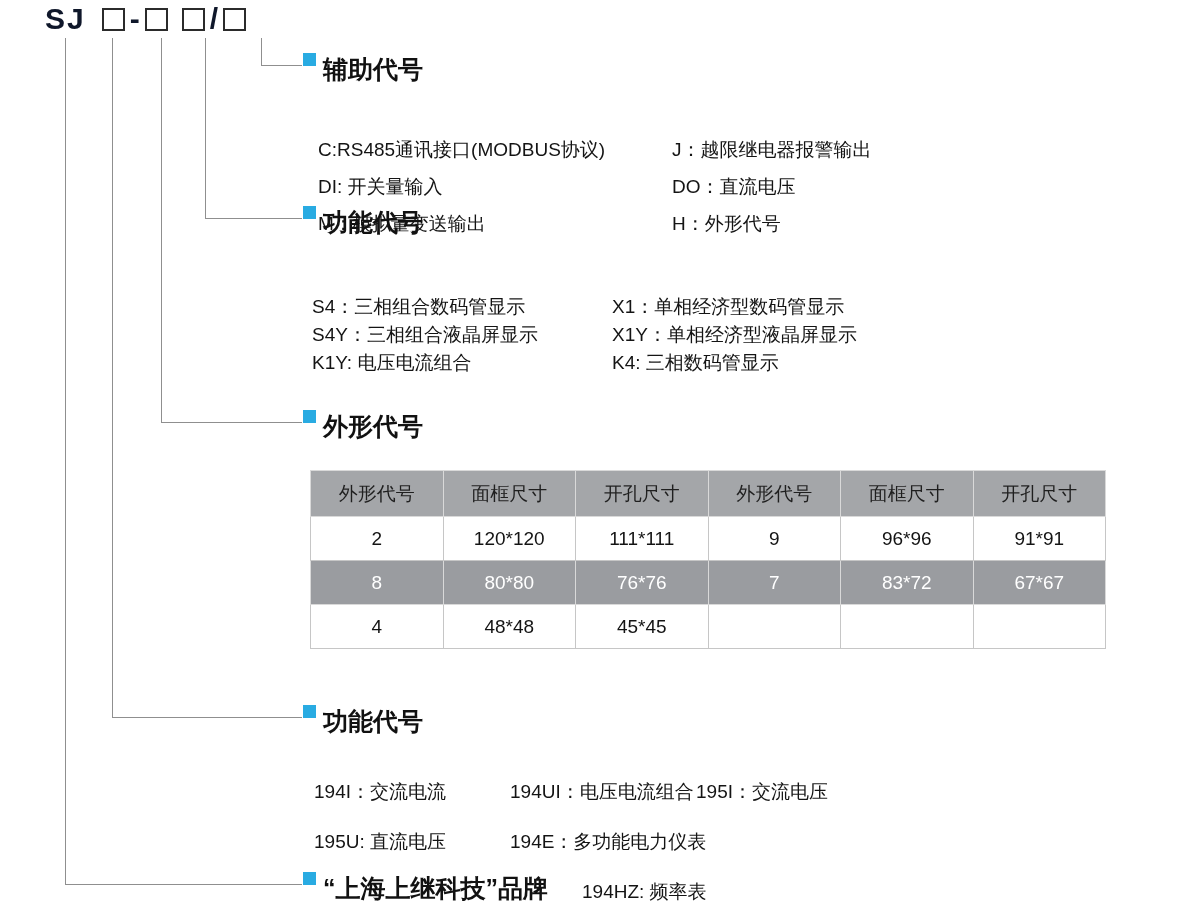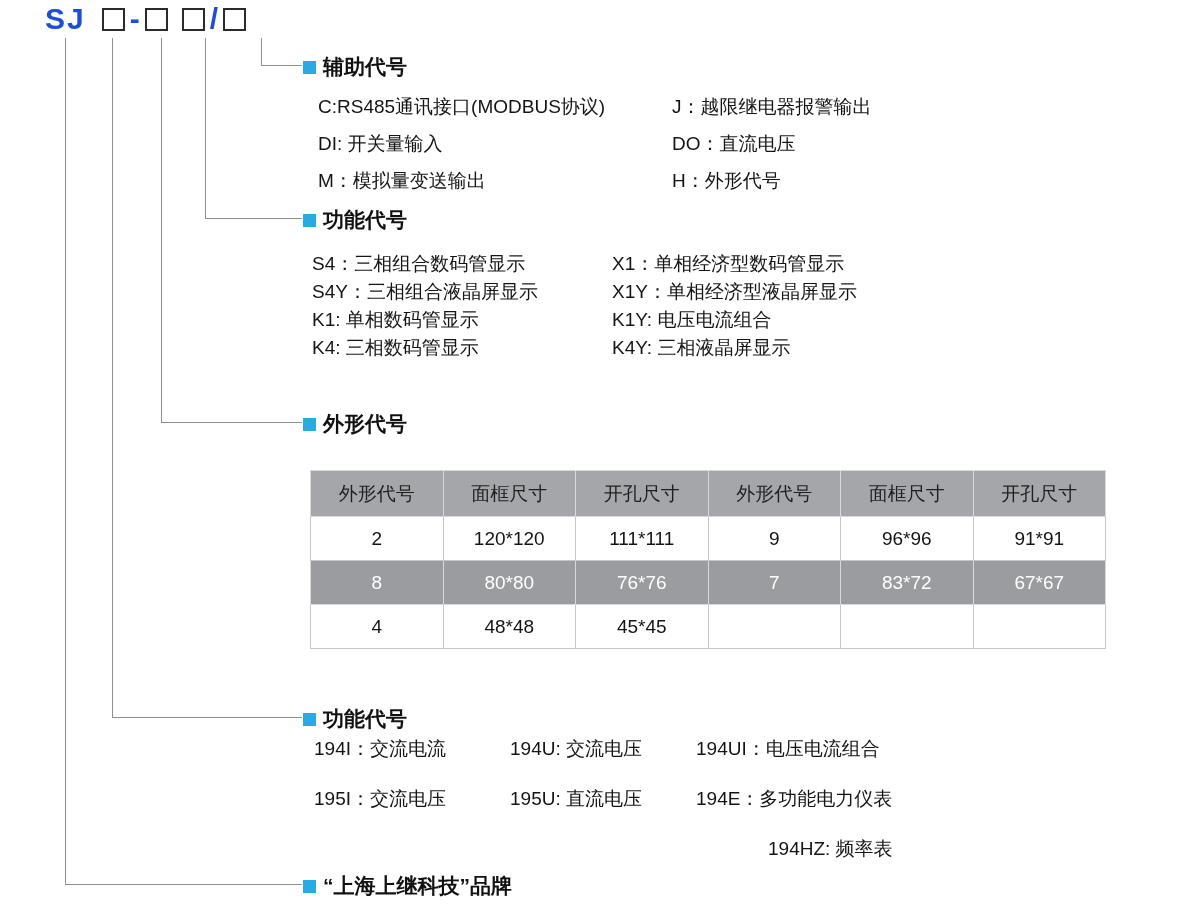--- a/index.html
+++ b/index.html
@@ -8,49 +8,49 @@
     width: 1180px; height: 906px; position: relative; overflow: hidden;
     font-family: "Liberation Sans", "DejaVu Sans", sans-serif;
     color: #1a1a1a;
   }
   .abs { position: absolute; }
 
   
   .model {
     position: absolute; left: 45px; top: 0;
     display: flex; align-items: center;
-    font-size: 30px; font-weight: bold; color: #1d4ed8;
+    font-size: 30px; font-weight: bold; color: #0f172a;
     height: 38px;
   }
   .model-prefix { letter-spacing: 2px; margin-right: 16px; }
   .box {
     display: inline-block; width: 23px; height: 23px;
     border: 2px solid #2b2b2b; background: #fff;
   }
   .model-sep { margin: 0 5px; font-weight: bold; }
   .box + .box { margin-left: 14px; }
 
   
   .line { position: absolute; background: #8f8f8f; }
   .vline { width: 1px; }
   .hline { height: 1px; }
 
   
   .section-header {
-    position: absolute; display: flex; align-items: center;
-    font-size: 21px; font-weight: bold; color: #111;
+    position: absolute; display: flex; 
+    font-size: 25px; font-weight: bold; color: #111;
     white-space: nowrap;
   }
   .marker {
     width: 13px; height: 13px; background: #29abe2;
     display: inline-block; margin-right: 7px; flex: 0 0 auto;
   }
 
   
-  .content { font-size: 19px; color: #141414; white-space: nowrap; }
+  .content { font-size: 19px; color: #141414; white-space: nowrap; margin-top: 43px; }
   .aux-block {
     left: 318px; top: 94px;
     display: grid; grid-template-columns: 354px auto;
     row-gap: 11px; align-items: center;
   }
   .func-display-block {
     left: 312px; top: 251px;
     display: grid; grid-template-columns: 300px auto;
     row-gap: 2px; align-items: center;
   }
@@ -122,24 +122,22 @@
 
 <div class="section-header" style="left:303px; top:206px;">
   <span class="marker"></span>
   <span>功能代号</span>
 </div>
 <div class="abs content func-display-block">
   <span>S4：三相组合数码管显示</span>
   <span>X1：单相经济型数码管显示</span>
   <span>S4Y：三相组合液晶屏显示</span>
   <span>X1Y：单相经济型液晶屏显示</span>
-  <span>K1: 单相数码管显示</span>
   <span>K1Y: 电压电流组合</span>
   <span>K4: 三相数码管显示</span>
-  <span>K4Y: 三相液晶屏显示</span>
 </div>
 
 <div class="section-header" style="left:303px; top:410px;">
   <span class="marker"></span>
   <span>外形代号</span>
 </div>
 <table class="shape-table">
   <thead>
     <tr>
       <th>外形代号</th>
@@ -177,21 +175,20 @@
     </tr>
   </tbody>
 </table>
 
 <div class="section-header" style="left:303px; top:705px;">
   <span class="marker"></span>
   <span>功能代号</span>
 </div>
 <div class="abs content func-type-block">
   <span>194I：交流电流</span>
-  <span>194U: 交流电压</span>
   <span>194UI：电压电流组合</span>
   <span>195I：交流电压</span>
   <span>195U: 直流电压</span>
   <span>194E：多功能电力仪表</span>
   <span></span>
   <span></span>
   <span class="indent-194hz">194HZ: 频率表</span>
 </div>
 
 <div class="section-header" style="left:303px; top:872px;">

